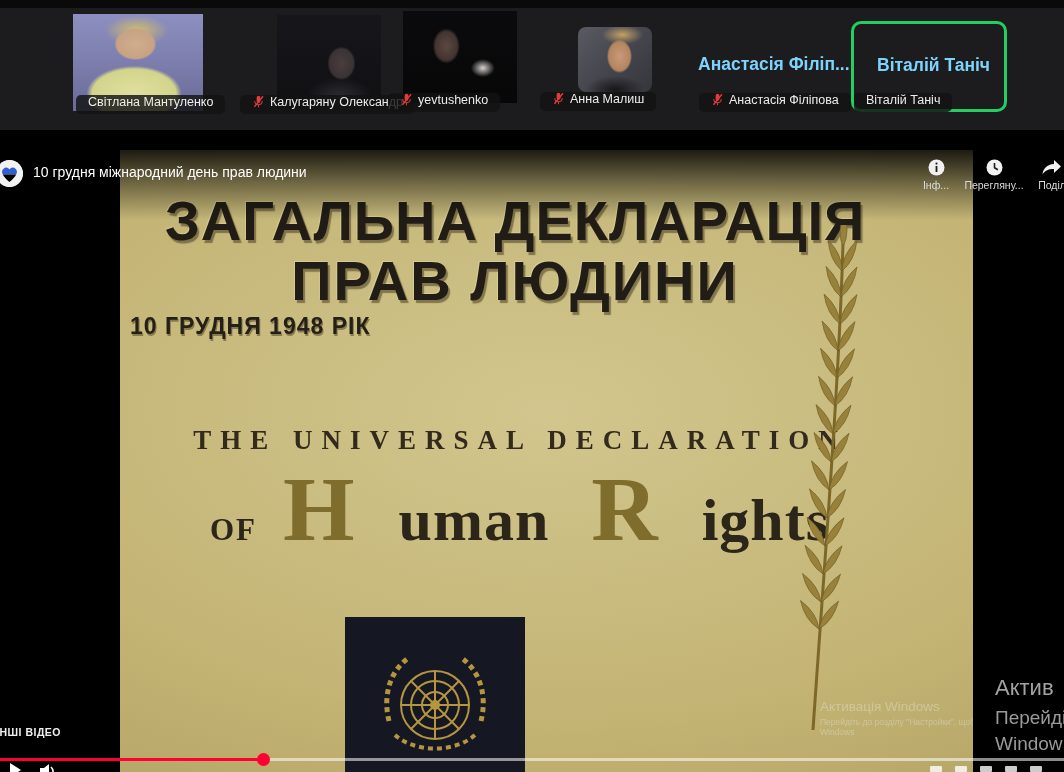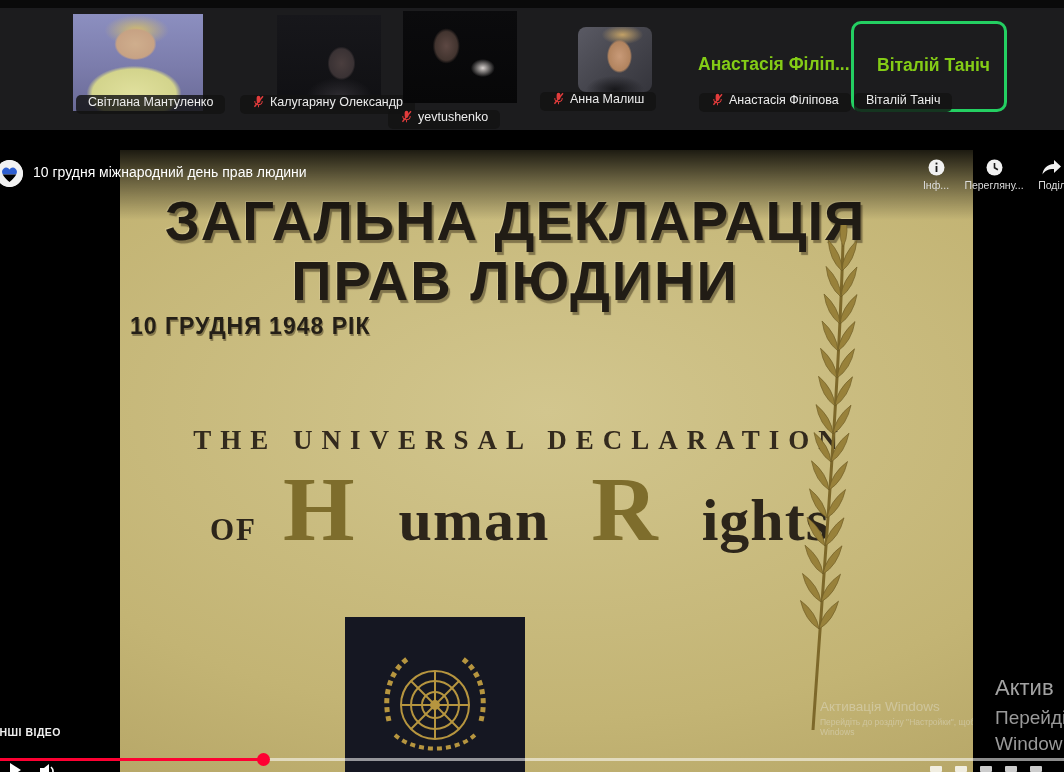--- a/index.html
+++ b/index.html
@@ -7,41 +7,41 @@
        font-family:"Liberation Sans",sans-serif;}
 
   
   .topbar{position:absolute;left:0;top:0;width:1064px;height:8px;background:#0a0a0a;}
   .strip{position:absolute;left:0;top:8px;width:1064px;height:122px;background:#1c1c1e;}
   .tile{position:absolute;}
   .vid{position:absolute;background:#111;}
   .plate{position:absolute;display:flex;align-items:flex-start;gap:5px;height:19px;
          background:rgba(18,18,18,.82);border-radius:5px;padding:0 12px;color:#ececec;
          font-size:12.5px;white-space:nowrap;}
-  .bigname{position:absolute;color:#84cc16;font-size:17.5px;font-weight:bold;white-space:nowrap;}
+  .bigname{position:absolute;color:#7dd3fc;font-size:17.5px;font-weight:bold;white-space:nowrap;}
 
   .v0{left:73px;top:6px;width:130px;height:97px;
       background:
         radial-gradient(34px 26px at 48% 31%,#cfae8d 0%,#c7a284 55%,rgba(0,0,0,0) 62%),
         radial-gradient(46px 22px at 49% 17%,#d3bd6d 0%,rgba(211,189,109,0) 70%),
         radial-gradient(72px 42px at 47% 82%,#e0e09d 0%,#d3d48c 58%,rgba(0,0,0,0) 66%),
         linear-gradient(180deg,#8c8fc0 0%,#7b7cab 55%,#6a6a97 100%);}
   .p0plate{left:76px;top:87px;}
   .v1{left:277px;top:7px;width:104px;height:93px;
       background:
         radial-gradient(20px 24px at 62% 52%,#4a3e3e 0%,#3a3234 60%,rgba(0,0,0,0) 70%),
         radial-gradient(44px 26px at 60% 88%,#2e2c31 0%,rgba(0,0,0,0) 75%),
         linear-gradient(180deg,#17171b,#101013);}
   .p1plate{left:240px;top:87px;}
   .v2{left:403px;top:3px;width:114px;height:92px;
       background:
         radial-gradient(20px 26px at 38% 38%,#5d4843 0%,#42342f 55%,rgba(0,0,0,0) 68%),
         radial-gradient(16px 12px at 70% 62%,#d8d2cf 0%,rgba(216,210,207,0) 75%),
         linear-gradient(180deg,#0b0b0d,#070708);}
-  .p2plate{left:388px;top:102px;}
+  .p2plate{left:388px;top:85px;}
   .v3{left:578px;top:19px;width:74px;height:65px;border-radius:8px;
       background:
         radial-gradient(18px 24px at 56% 45%,#c89a78 0%,#b2845f 60%,rgba(0,0,0,0) 70%),
         radial-gradient(26px 12px at 60% 12%,#c3a166 0%,rgba(195,161,102,0) 80%),
         radial-gradient(34px 16px at 50% 96%,#17171a 0%,rgba(0,0,0,0) 85%),
         linear-gradient(135deg,#5a5a64 0%,#46464e 50%,#35353c 100%);}
   .p3plate{left:540px;top:84px;}
   .p4name{left:698px;top:46px;}
   .p4plate{left:699px;top:85px;}
   .t5frame{position:absolute;left:851px;top:13px;width:156px;height:91px;

